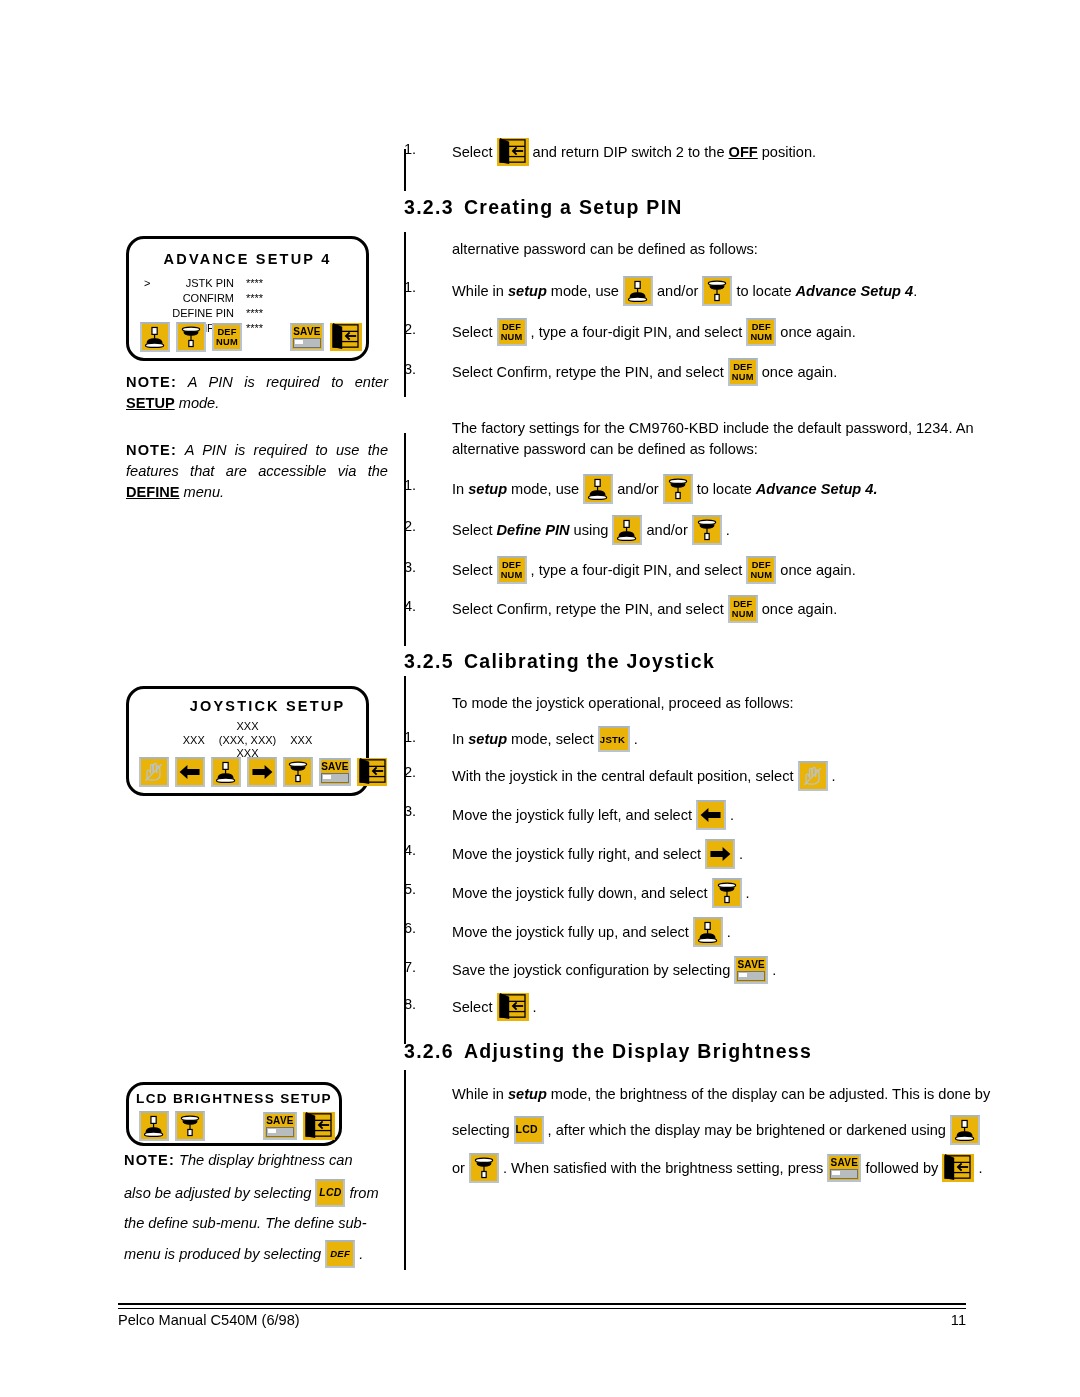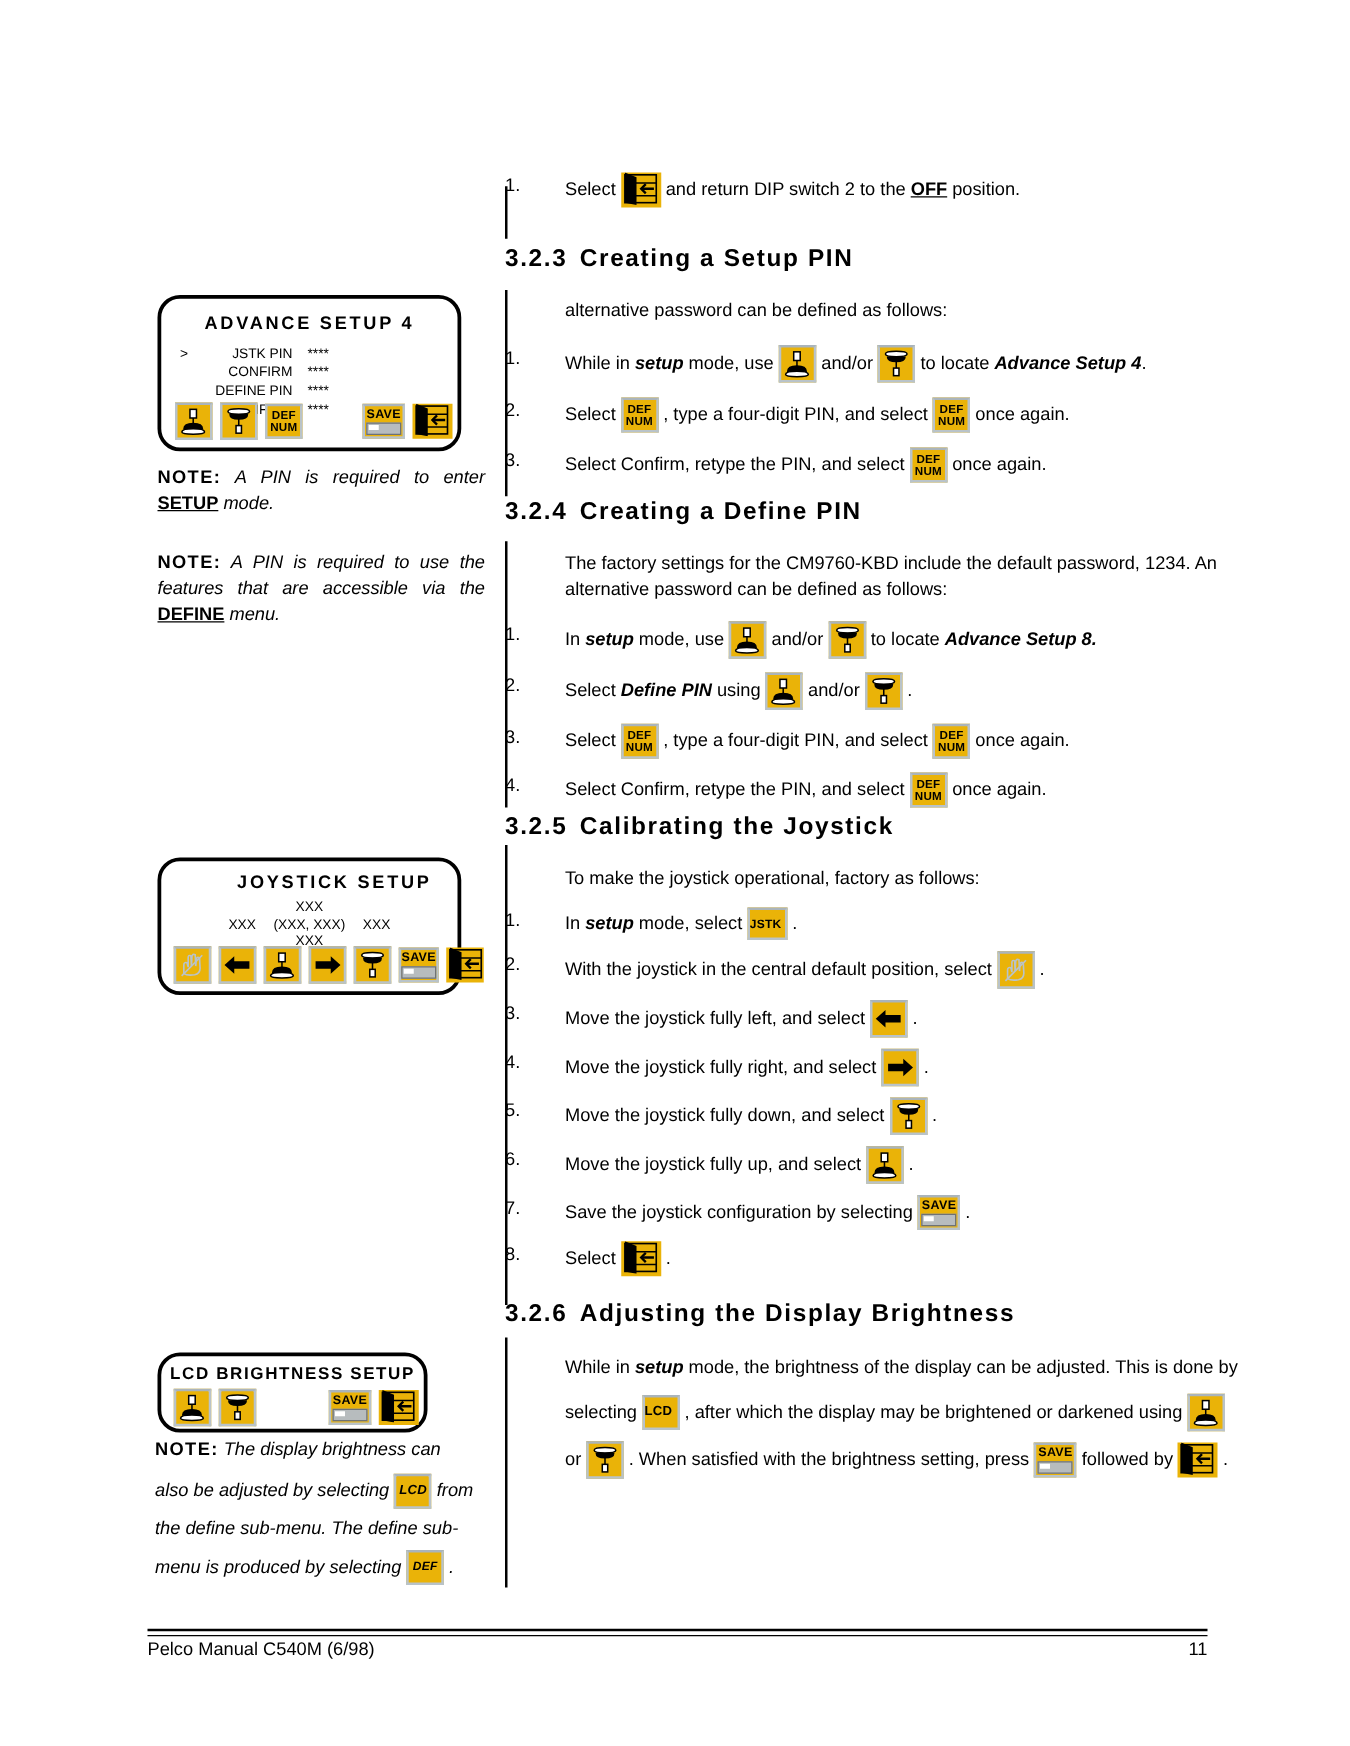--- a/index.html
+++ b/index.html
@@ -443,23 +443,20 @@
           <span class="btn frame key-defnum">
             <div class="btn-txt">DEF</div>
             <div class="btn-txt">NUM</div>
           </span>
           <span>once again.</span>
         </div>
       </div>
     </div>
 
     <div class="sec" style="position:absolute;left:0;top:398px;width:676px;">
-      <div class="h3">
-        <span class="num">3.2.4</span><span>Creating a Define PIN</span>
-      </div>
       <div class="intro" style="margin-top:20px;">
         <div>The factory settings for the CM9760-KBD include the default password, 1234. An</div>
         <div>alternative password can be defined as follows:</div>
       </div>
       <div class="steps" style="margin-top:14px;">
         <div class="step" style="margin-bottom:11px;">
           <span class="no">1.</span>
           <span>In</span>
             <span class="sp"></span>
             <span class="ital-b">setup</span>
@@ -481,21 +478,21 @@
                 <g fill="none" stroke="#000" stroke-width="1.4">
               <path d="M5 6 Q5 3.5 15 3.5 Q25 3.5 25 6 Q25 8.5 15 8.5 Q5 8.5 5 6 Z" fill="#fff"></path>
               <path d="M7 9 Q7 13 15 13 Q23 13 23 9 Z" fill="#000" stroke="#000"></path>
               <line x1="15" y1="13" x2="15" y2="19"></line>
               <rect x="12.5" y="19" width="5" height="7" fill="#fff"></rect>
             </g>
               </svg>
           </span>
           <span>to locate</span>
             <span class="sp"></span>
-            <span class="ital-b">Advance Setup 8.</span>
+            <span class="ital-b">Advance Setup 4.</span>
         </div>
 
         <div class="step" style="margin-bottom:11px;">
           <span class="no">2.</span>
           <span>Select</span>
             <span class="sp"></span>
             <span class="ital-b">Define PIN</span>
             <span class="sp"></span>
             <span>using</span>
           <span class="btn frame ic-jup">
@@ -547,21 +544,21 @@
           <span>once again.</span>
         </div>
       </div>
     </div>
 
     <div class="sec" style="position:absolute;left:0;top:650px;width:676px;">
       <div class="h3">
         <span class="num">3.2.5</span><span>Calibrating the Joystick</span>
       </div>
       <div class="intro" style="margin-top:20px;">
-        <div>To make the joystick operational, factory as follows:</div>
+        <div>To mode the joystick operational, proceed as follows:</div>
       </div>
       <div class="steps" style="margin-top:12px;">
 
         <div class="step" style="margin-bottom:9px;">
           <span class="no">1.</span>
           <span>In</span>
             <span class="sp"></span>
             <span class="ital-b">setup</span>
             <span class="sp"></span>
             <span>mode, select</span>

